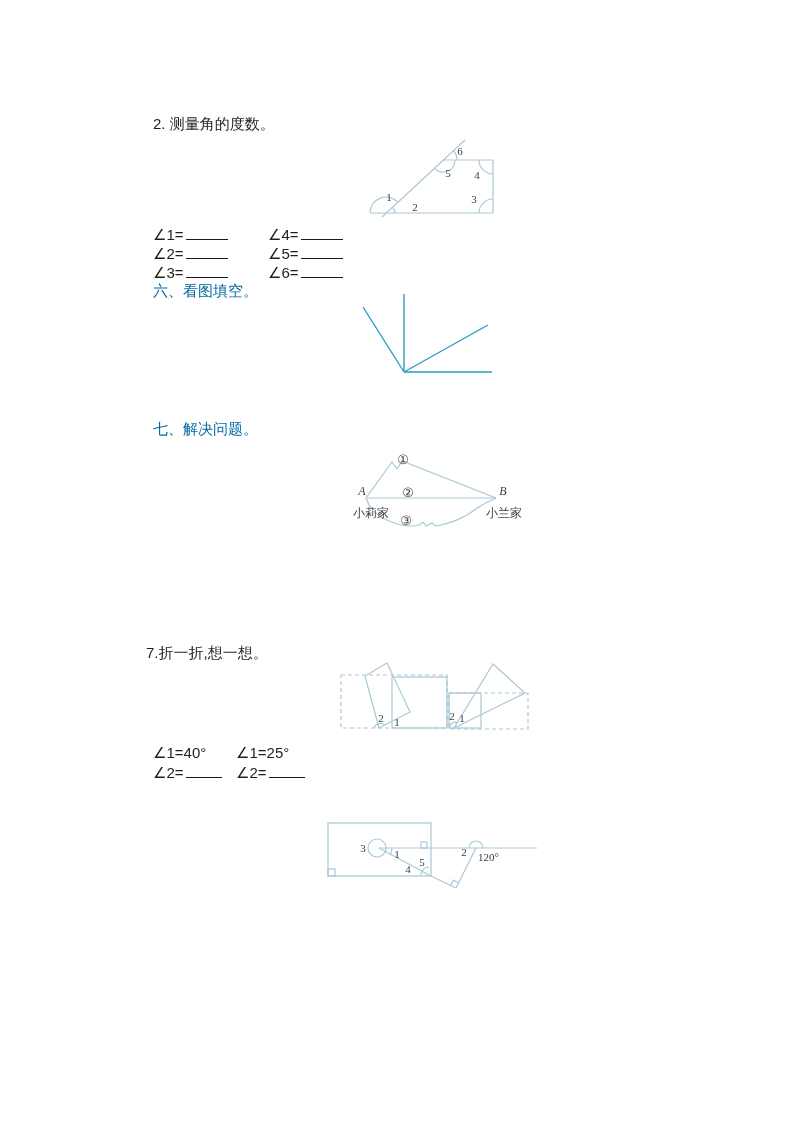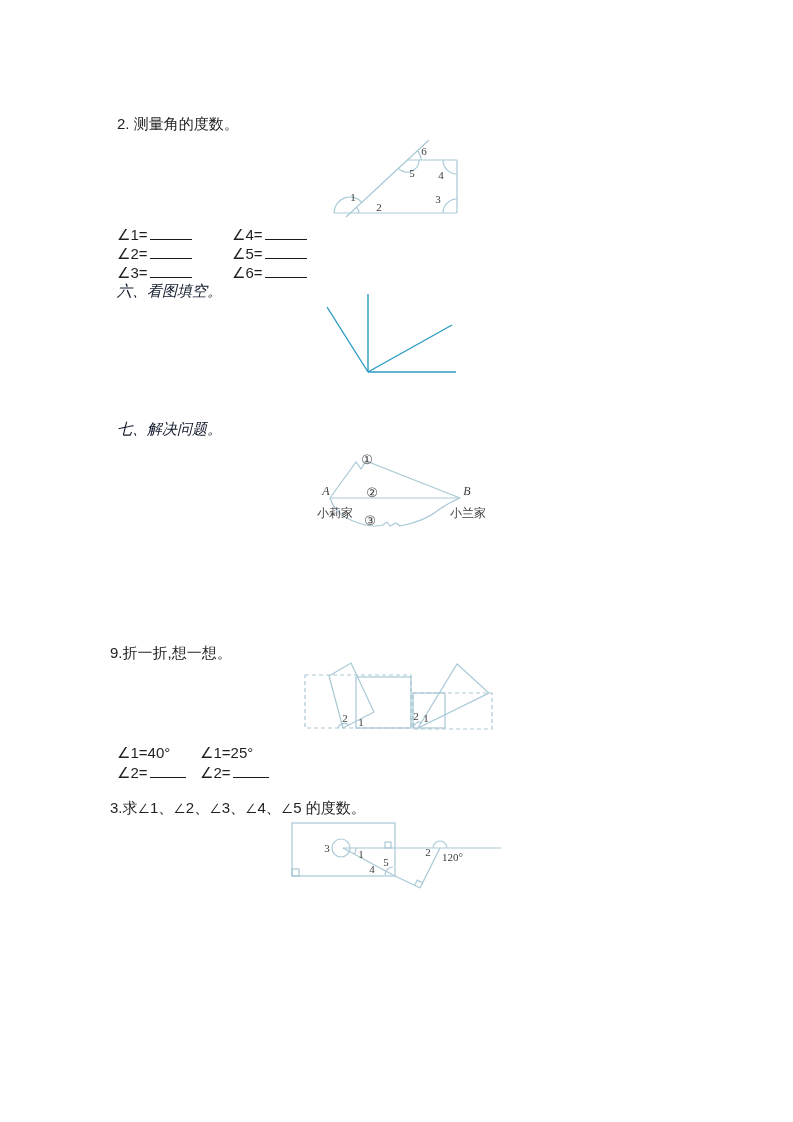--- a/index.html
+++ b/index.html
@@ -1,19 +1,19 @@
 <!DOCTYPE html>
 <html><head>
 <meta charset="utf-8">
 <style>
   html,body{margin:0;padding:0;background:#ffffff;}
   #page{position:relative;width:724px;height:1122px;background:#ffffff;overflow:hidden;
-        font-family:"Liberation Sans", sans-serif;color:#202020;}
+        font-family:"Liberation Sans", sans-serif;color:#202020;margin-left:36px;}
   .txt{position:absolute;font-size:15px;line-height:20px;white-space:pre;color:#1f1f1f;}
-  .heading{color:#0f172a;font-style:italic;}
+  .heading{color:#0369a1;}
   .blank{display:inline-block;width:42px;height:13px;border-bottom:1.6px solid #1a1a1a;margin-left:2px;}
   .blank.sm{width:36px;}
   svg{position:absolute;overflow:visible;}
   .figline{stroke:#a9c9d6;stroke-width:1.2;fill:none;}
   .figdash{stroke:#a9c9d6;stroke-width:1.2;fill:none;stroke-dasharray:4 3;}
   .figbright{stroke:#2a9cc2;stroke-width:1.4;fill:none;}
   .figlabel{font-family:"Liberation Serif", serif;font-size:11px;fill:#3c3c3c;}
   .figlabel.big{font-size:13px;}
   .figlabel.cn{font-size:12px;}
   .figlabel.it{font-style:italic;font-size:12px;}
@@ -75,21 +75,21 @@
     </g>
     <text class="figlabel big" x="74" y="16" text-anchor="middle">①</text>
     <text class="figlabel big" x="79" y="49" text-anchor="middle">②</text>
     <text class="figlabel big" x="77" y="77" text-anchor="middle">③</text>
     <text class="figlabel it" x="33" y="47" text-anchor="middle">A</text>
     <text class="figlabel it" x="174" y="47" text-anchor="middle">B</text>
     <text class="figlabel cn" x="42" y="69" text-anchor="middle">小莉家</text>
     <text class="figlabel cn" x="175" y="69" text-anchor="middle">小兰家</text>
   </svg>
 
-  <div class="txt" style="left:110px;top:643px;">9.折一折,想一想。</div>
+  <div class="txt" style="left:110px;top:643px;">7.折一折,想一想。</div>
 
   <svg style="left:298px;top:656px;" width="205" height="80" viewBox="0 0 205 80">
     <g>
       <rect class="figdash" x="7" y="19" width="106" height="53"></rect>
       <rect class="figline" x="58" y="21" width="55" height="51" fill="#ffffff"></rect>
       <polygon class="figline" points="45,72 31,20 53,7 76,56" fill="#ffffff"></polygon>
       <path class="figline" d="M 40 72 A 7 7 0 0 1 50.5 68.5"></path>
     </g>
     <text class="figlabel" x="47" y="66" text-anchor="middle">2</text>
     <text class="figlabel" x="63" y="70" text-anchor="middle">1</text>
@@ -101,21 +101,20 @@
     </g>
     <text class="figlabel" x="118" y="64" text-anchor="middle">2</text>
     <text class="figlabel" x="128" y="66" text-anchor="middle">1</text>
   </svg>
 
   <div class="txt" style="left:117px;top:743px;">∠1=40°</div>
   <div class="txt" style="left:200px;top:743px;">∠1=25°</div>
   <div class="txt" style="left:117px;top:763px;"><span>∠2=</span><span class="blank sm"></span></div>
   <div class="txt" style="left:200px;top:763px;"><span>∠2=</span><span class="blank sm"></span></div>
 
-  <div class="txt" style="left:110px;top:798px;">3.求∠1、∠2、∠3、∠4、∠5 的度数。</div>
 
   <svg style="left:286px;top:816px;" width="222" height="92" viewBox="0 0 222 92">
     <g>
       <rect class="figline" x="6" y="7" width="103" height="53"></rect>
       <rect class="figline" x="6" y="53" width="7" height="7"></rect>
       <circle class="figline" cx="55" cy="32" r="9"></circle>
       <path class="figline" d="M 57 32 L 215 32"></path>
       <rect class="figline" x="99" y="26" width="6" height="6"></rect>
       <path class="figline" d="M 57 32 L 107 59"></path>
       <path class="figline" d="M 70 32 A 13 13 0 0 1 68.4 38.2"></path>

